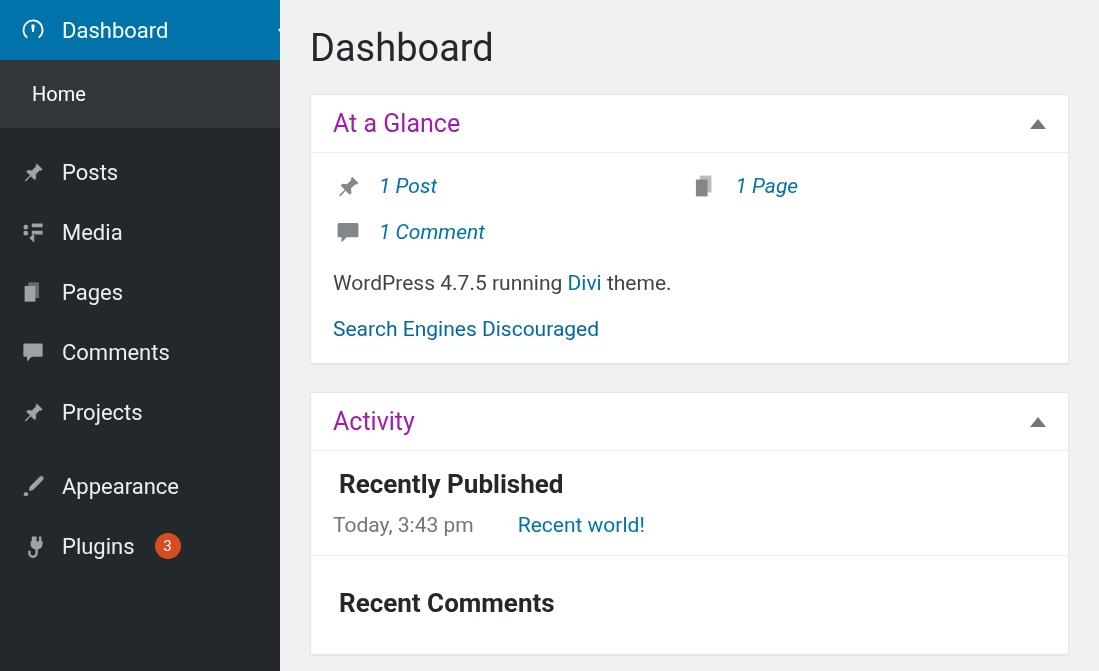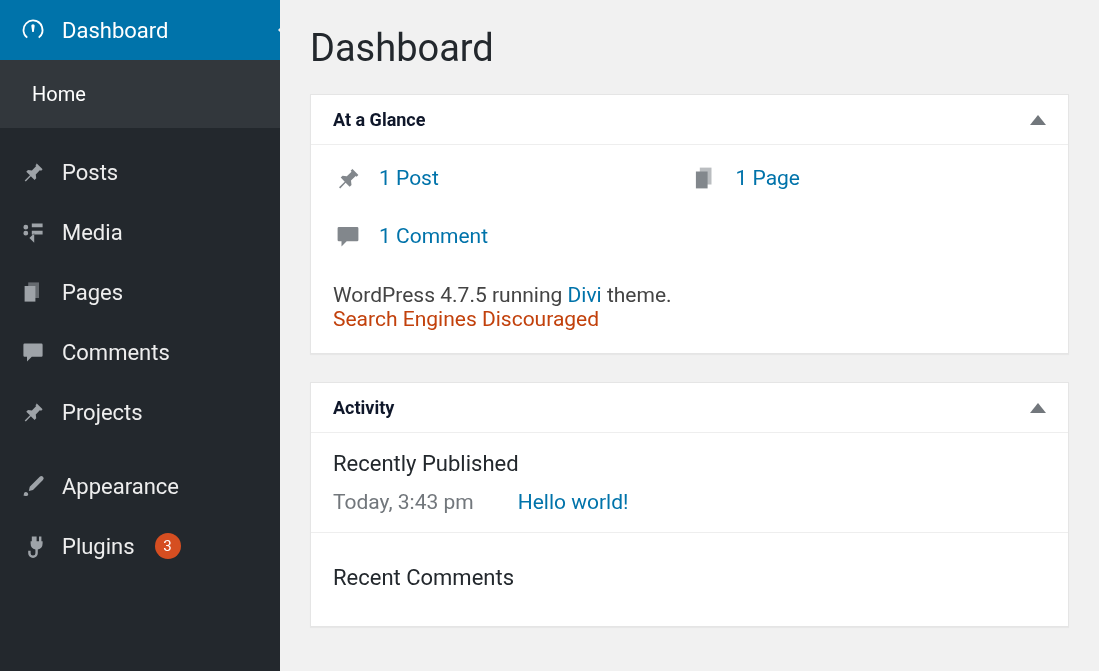--- a/index.html
+++ b/index.html
@@ -95,59 +95,61 @@
     margin-bottom: 28px;
   }
   .postbox-header {
     display: flex;
     align-items: center;
     justify-content: space-between;
     padding: 14px 22px;
     border-bottom: 1px solid #eee;
   }
   .postbox-header h2 {
-    font-size: 18px;
-    font-weight: 700;
-    color: #0f172a;
+    font-size: 25px;
+    font-weight: 400;
+    color: #a21caf;
   }
   .toggle-indicator {
     width: 0; height: 0;
     border-left: 8px solid transparent;
     border-right: 8px solid transparent;
     border-bottom: 10px solid #72777c;
     cursor: pointer;
   }
   .postbox-body { padding: 18px 22px 22px 22px; font-size: 21px; }
 
   .glance-grid {
     display: grid;
     grid-template-columns: 1fr 1fr;
-    row-gap: 28px;
-    margin-bottom: 32px;
+    row-gap: 16px;
+    margin-bottom: 24px;
+    font-style: italic;
   }
   .glance-item {
     display: flex;
     align-items: center;
     gap: 16px;
   }
   .glance-item .gicon { color: #82878c; width: 30px; height: 30px; display:flex;align-items:center;justify-content:center;}
   .glance-item a { color: #0073aa; text-decoration: none; }
 
   .running-line { color: #444; font-size: 21px; }
   .running-line a { color: #0073aa; text-decoration: none; }
-  .seo-line a { color: #c2410c; text-decoration: none; font-size: 21px; display:inline-block; margin-top:0;}
+  .seo-line a { color: #0369a1; text-decoration: none; font-size: 21px; display:inline-block; margin-top:22px;}
 
   .activity-section {
     font-size: 21px;
   }
   .activity-heading {
-    font-size: 22px;
-    font-weight: 400;
+    font-size: 26px;
+    font-weight: 700;
     color: #23282d;
     padding: 0 0 14px 0;
+    margin-left: 6px;
   }
   .activity-row {
     display: flex;
     gap: 44px;
     padding-bottom: 18px;
     color: #72777c;
   }
   .activity-row a { color: #0073aa; text-decoration: none; }
   .activity-divider { border-top: 1px solid #eee; margin: 0 -22px 16px -22px; padding-top: 16px;}
 </style>
@@ -291,20 +293,20 @@
 
   <section class="postbox">
     <header class="postbox-header">
       <h2>Activity</h2>
       <span class="toggle-indicator"></span>
     </header>
     <div class="postbox-body activity-section">
       <h3 class="activity-heading">Recently Published</h3>
       <div class="activity-row">
         <span>Today, 3:43 pm</span>
-        <a href="#">Hello world!</a>
+        <a href="#">Recent world!</a>
       </div>
       <div class="activity-divider"></div>
       <h3 class="activity-heading">Recent Comments</h3>
     </div>
   </section>
 
 </main>
 
 </body></html>

